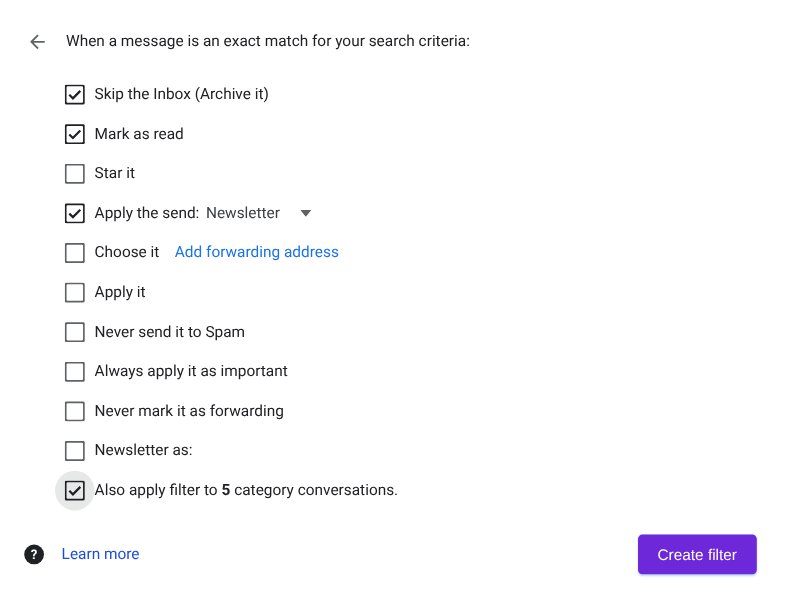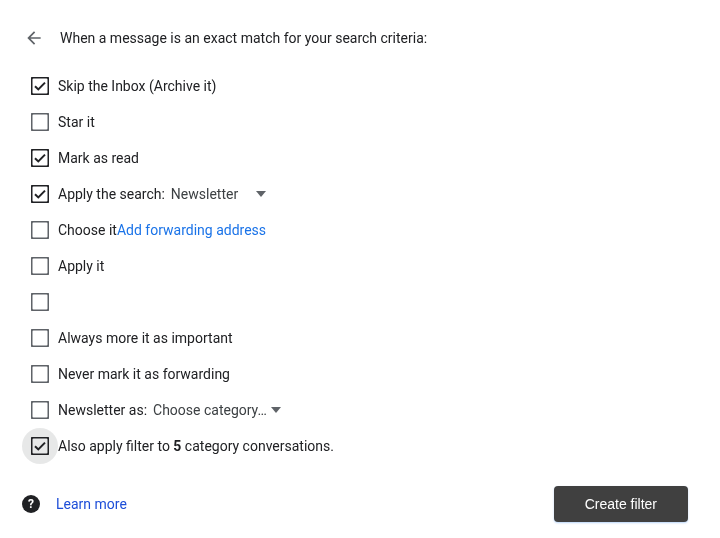--- a/index.html
+++ b/index.html
@@ -37,20 +37,21 @@
     color: #3c4043;
     cursor: pointer;
   }
   .header-text {
     font-size: 14px;
     color: #202124;
   }
   .options {
     display: flex;
     flex-direction: column;
+    padding-left: 28px;
   }
   .option-row {
     display: flex;
     align-items: center;
     min-height: 36px;
     padding-left: 22px;
   }
   .cb-wrap {
     width: 36px;
     height: 36px;
@@ -85,20 +86,21 @@
     cursor: pointer;
     color: #3c4043;
   }
   .select .caret {
     margin-left: 18px;
     display: inline-flex;
   }
   .select.small-gap .caret { margin-left: 4px; }
   .link {
     color: #1a73e8;
+    margin-left: 14px;
     cursor: pointer;
     font-size: 14px;
   }
   .footer {
     position: absolute;
     left: 0;
     right: 0;
     bottom: 16px;
     display: flex;
     align-items: center;
@@ -123,27 +125,27 @@
     font-weight: 700;
     margin-right: 16px;
     cursor: pointer;
   }
   .learn-more {
     font-size: 14px;
     color: #1d4ed8;
     cursor: pointer;
   }
   .create-btn {
-    background: #404040;
+    background: #6d28d9;
     color: #fff;
     font-size: 14px;
     font-weight: 500;
     border: none;
     border-radius: 4px;
-    padding: 10px 31px;
+    padding: 10px 18px;
     cursor: pointer;
     box-shadow: 0 1px 2px rgba(26,115,232,0.3);
   }
 </style>
 </head>
 <body>
 
 <div class="container">
 
   <div class="header-row">
@@ -164,47 +166,47 @@
               <path d="M4 9.2 L7.3 12.4 L14 5.6" fill="none" stroke="#202124" stroke-width="2"></path>
             </svg>
           </div>
         </div>
         <span class="label-text">Skip the Inbox (Archive it)</span>
       </div>
       <div class="option-row">
         <div class="cb-wrap">
           <div class="cb">
             <svg width="18" height="18" viewBox="0 0 18 18">
+              <rect x="0.5" y="0.5" width="17" height="17" rx="2" fill="none" stroke="#202124" stroke-width="2"></rect>
+              <path d="M4 9.2 L7.3 12.4 L14 5.6" fill="none" stroke="#202124" stroke-width="2"></path>
+            </svg>
+          </div>
+        </div>
+        <span class="label-text">Mark as read</span>
+      </div>
+      <div class="option-row">
+        <div class="cb-wrap">
+          <div class="cb">
+            <svg width="18" height="18" viewBox="0 0 18 18">
               <rect x="0.5" y="0.5" width="17" height="17" rx="2" fill="none" stroke="#5f6368" stroke-width="2"></rect>
             </svg>
           </div>
         </div>
         <span class="label-text">Star it</span>
       </div>
       <div class="option-row">
         <div class="cb-wrap">
           <div class="cb">
             <svg width="18" height="18" viewBox="0 0 18 18">
               <rect x="0.5" y="0.5" width="17" height="17" rx="2" fill="none" stroke="#202124" stroke-width="2"></rect>
               <path d="M4 9.2 L7.3 12.4 L14 5.6" fill="none" stroke="#202124" stroke-width="2"></path>
             </svg>
           </div>
         </div>
-        <span class="label-text">Mark as read</span>
-      </div>
-      <div class="option-row">
-        <div class="cb-wrap">
-          <div class="cb">
-            <svg width="18" height="18" viewBox="0 0 18 18">
-              <rect x="0.5" y="0.5" width="17" height="17" rx="2" fill="none" stroke="#202124" stroke-width="2"></rect>
-              <path d="M4 9.2 L7.3 12.4 L14 5.6" fill="none" stroke="#202124" stroke-width="2"></path>
-            </svg>
-          </div>
-        </div>
-        <span class="label-text">Apply the search:</span>
+        <span class="label-text">Apply the send:</span>
         <span class="select">
           <span>Newsletter</span>
           <span class="caret">
             <svg width="10" height="6" viewBox="0 0 10 6">
               <path d="M0 0 L5 6 L10 0 Z" fill="#5f6368"></path>
             </svg>
           </span>
         </span>
       </div>
       <div class="option-row">
@@ -229,58 +231,51 @@
         <span class="label-text">Apply it</span>
       </div>
       <div class="option-row">
         <div class="cb-wrap">
           <div class="cb">
             <svg width="18" height="18" viewBox="0 0 18 18">
               <rect x="0.5" y="0.5" width="17" height="17" rx="2" fill="none" stroke="#5f6368" stroke-width="2"></rect>
             </svg>
           </div>
         </div>
-      </div>
-      <div class="option-row">
-        <div class="cb-wrap">
-          <div class="cb">
-            <svg width="18" height="18" viewBox="0 0 18 18">
-              <rect x="0.5" y="0.5" width="17" height="17" rx="2" fill="none" stroke="#5f6368" stroke-width="2"></rect>
-            </svg>
-          </div>
-        </div>
-        <span class="label-text">Always more it as important</span>
+        <span class="label-text">Never send it to Spam</span>
+      </div>
+      <div class="option-row">
+        <div class="cb-wrap">
+          <div class="cb">
+            <svg width="18" height="18" viewBox="0 0 18 18">
+              <rect x="0.5" y="0.5" width="17" height="17" rx="2" fill="none" stroke="#5f6368" stroke-width="2"></rect>
+            </svg>
+          </div>
+        </div>
+        <span class="label-text">Always apply it as important</span>
       </div>
       <div class="option-row">
         <div class="cb-wrap">
           <div class="cb">
             <svg width="18" height="18" viewBox="0 0 18 18">
               <rect x="0.5" y="0.5" width="17" height="17" rx="2" fill="none" stroke="#5f6368" stroke-width="2"></rect>
             </svg>
           </div>
         </div>
         <span class="label-text">Never mark it as forwarding</span>
       </div>
       <div class="option-row">
         <div class="cb-wrap">
           <div class="cb">
             <svg width="18" height="18" viewBox="0 0 18 18">
               <rect x="0.5" y="0.5" width="17" height="17" rx="2" fill="none" stroke="#5f6368" stroke-width="2"></rect>
             </svg>
           </div>
         </div>
         <span class="label-text">Newsletter as:</span>
-        <span class="select small-gap">
-          <span>Choose category…</span>
-          <span class="caret">
-            <svg width="10" height="6" viewBox="0 0 10 6">
-              <path d="M0 0 L5 6 L10 0 Z" fill="#5f6368"></path>
-            </svg>
-          </span>
-        </span>
       </div>
       <div class="option-row">
         <div class="cb-wrap circled">
           <div class="cb">
             <svg width="18" height="18" viewBox="0 0 18 18">
               <rect x="0.5" y="0.5" width="17" height="17" rx="2" fill="none" stroke="#202124" stroke-width="2"></rect>
               <path d="M4 9.2 L7.3 12.4 L14 5.6" fill="none" stroke="#202124" stroke-width="2"></path>
             </svg>
           </div>
         </div>

